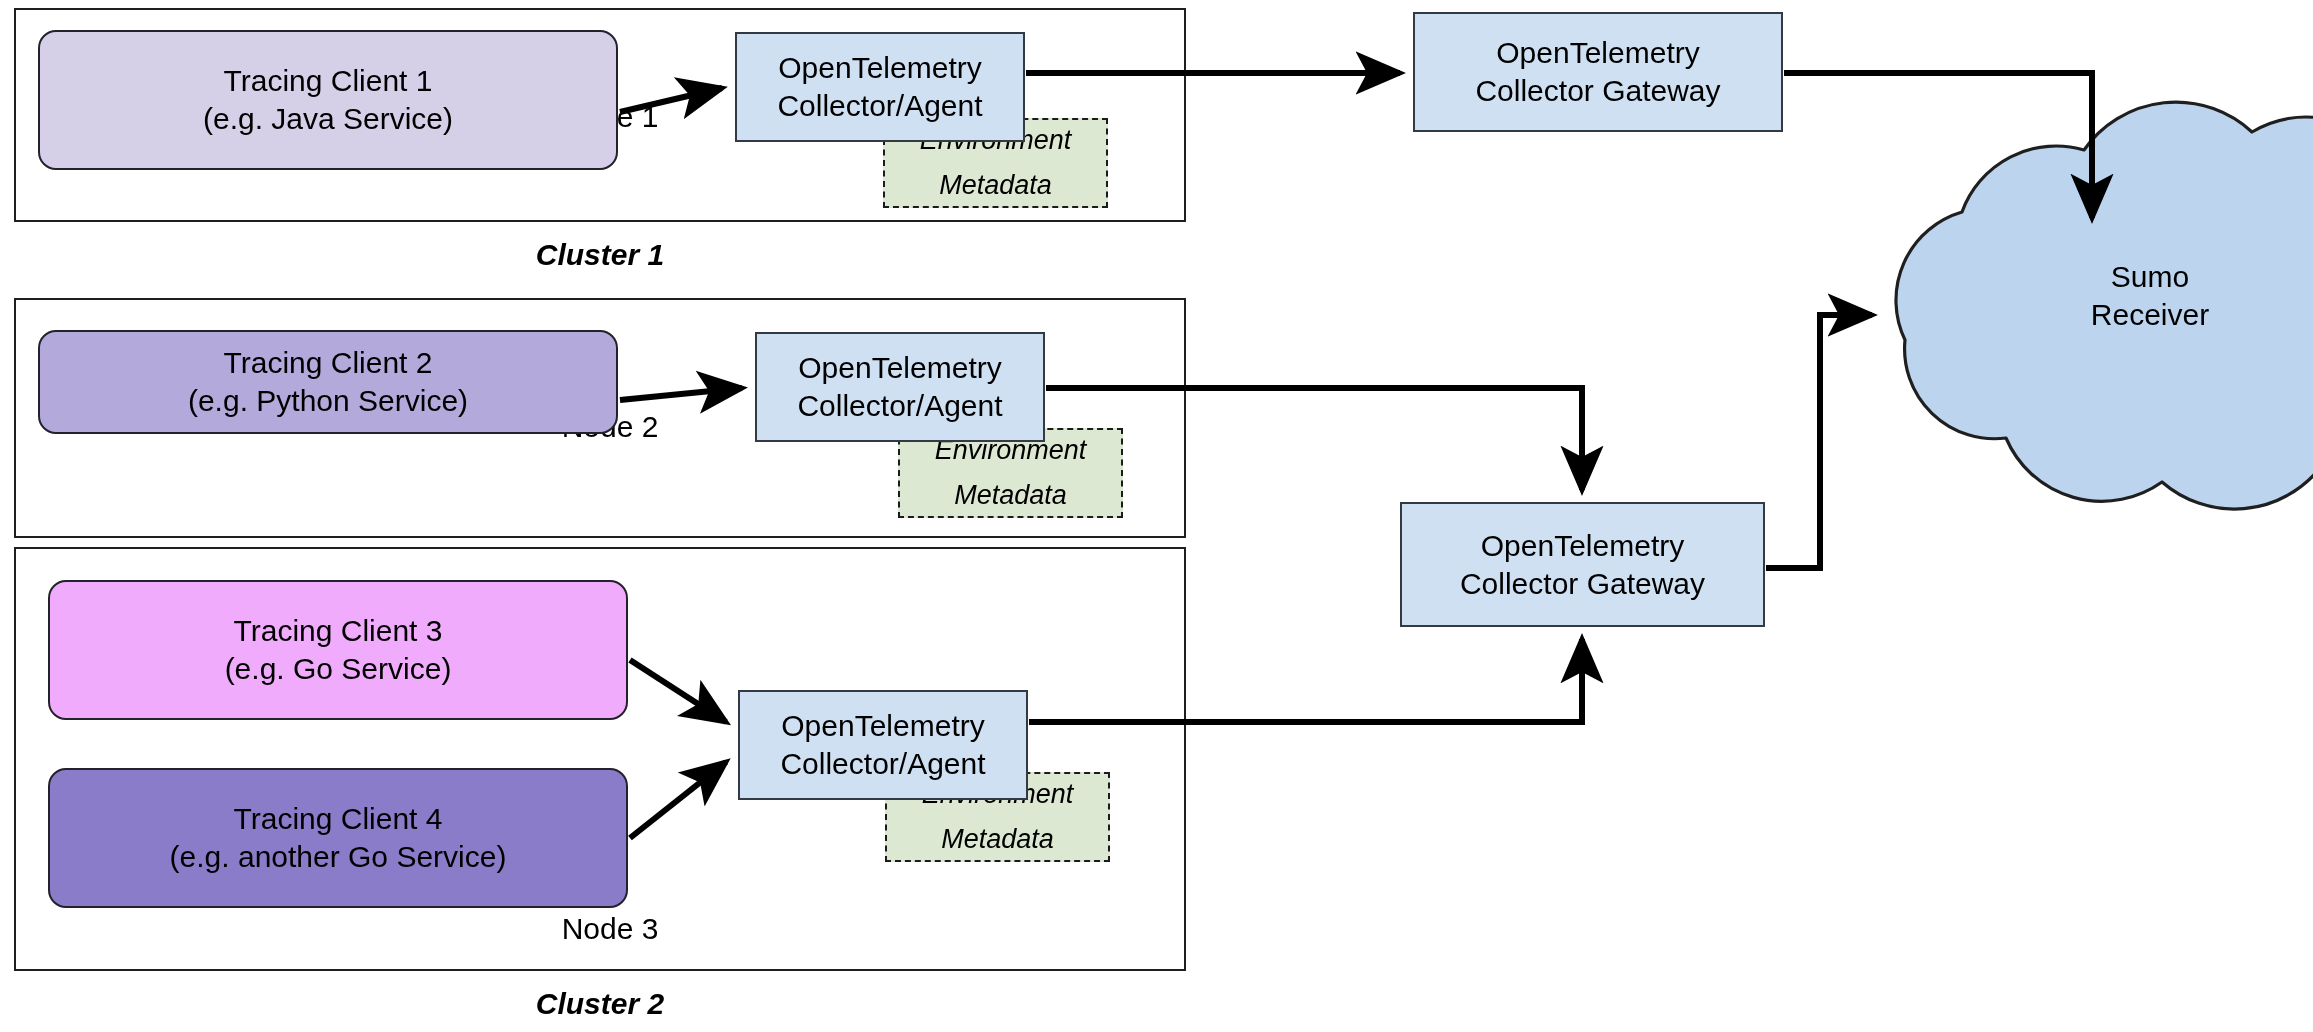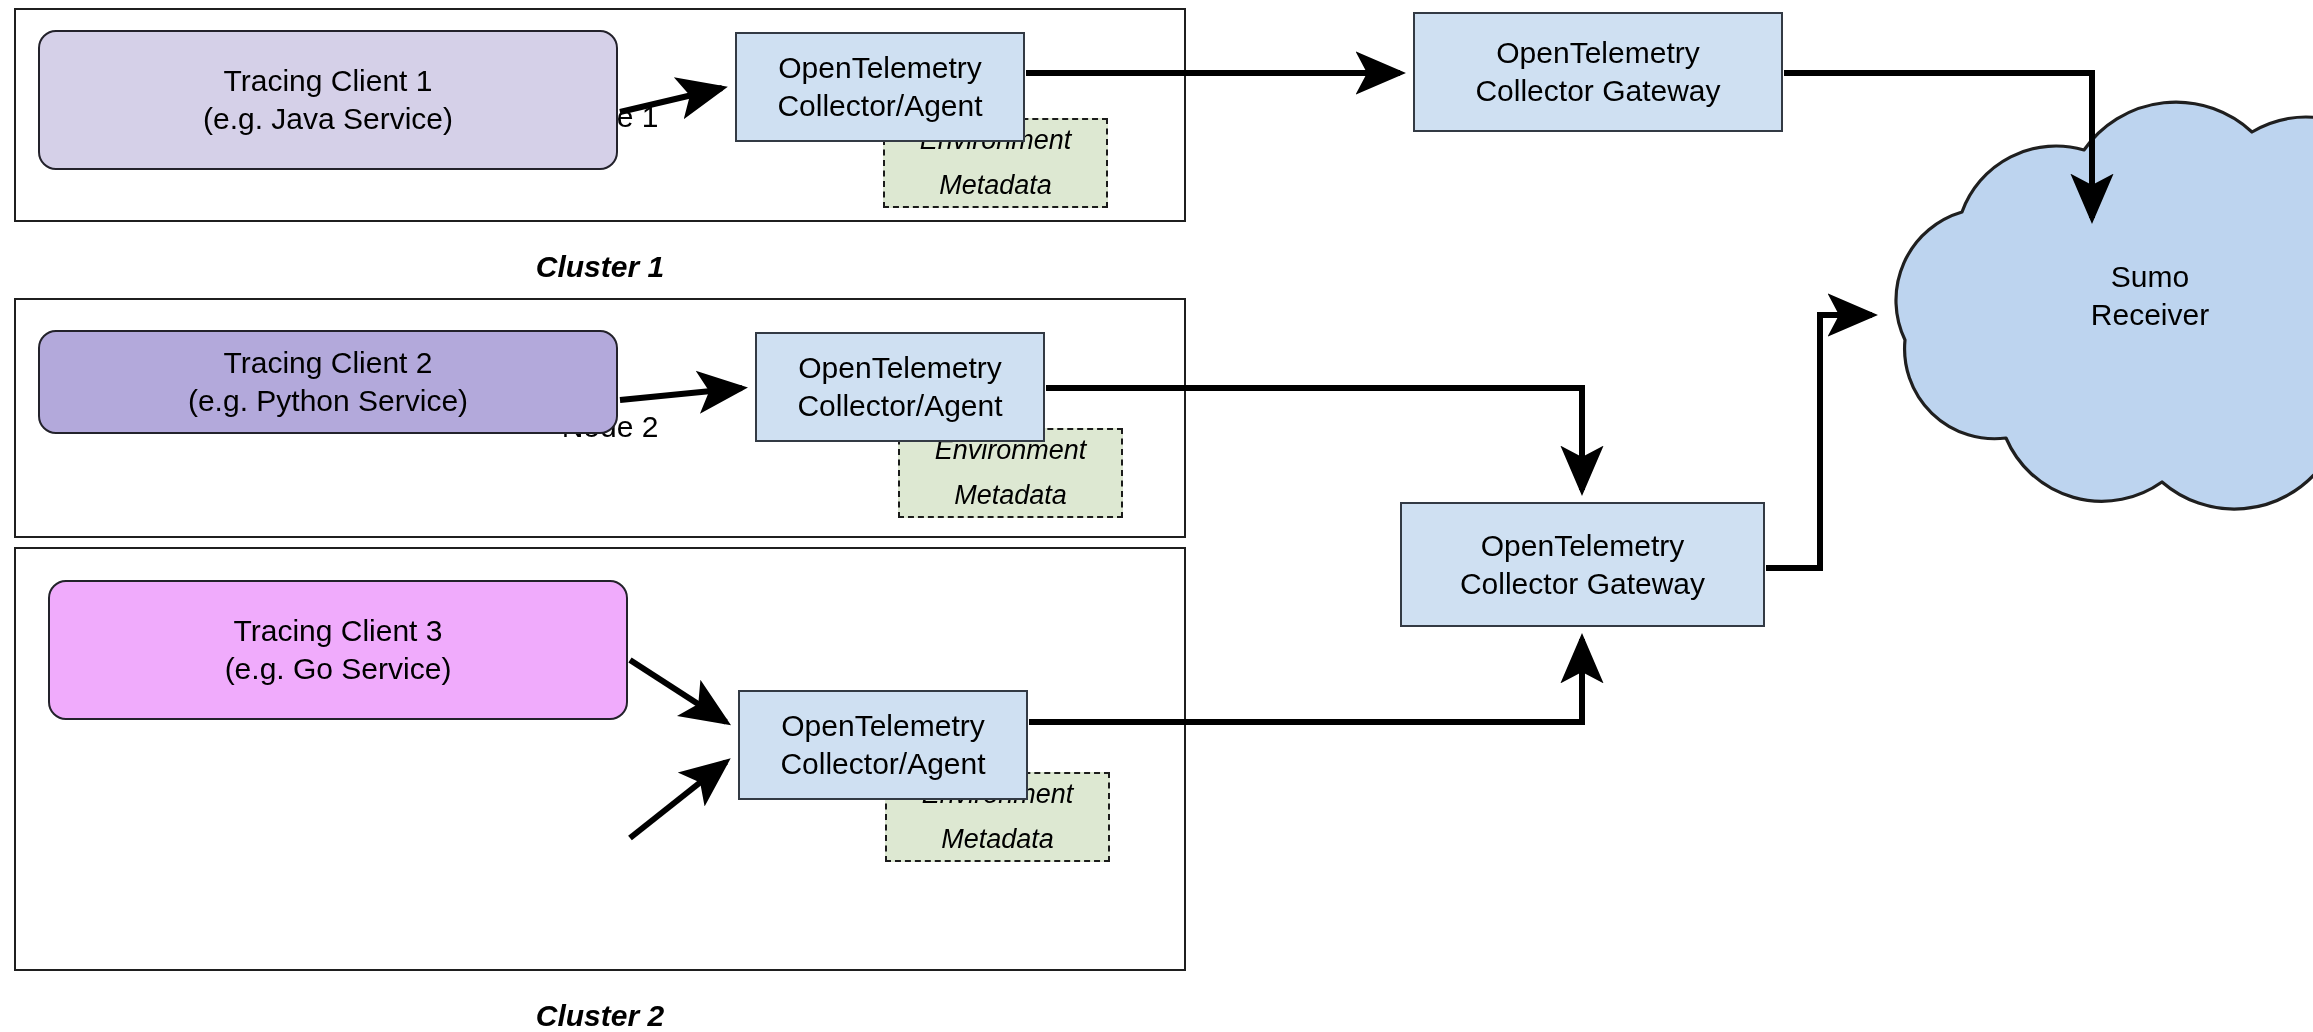--- a/index.html
+++ b/index.html
@@ -5,21 +5,21 @@
   html,body{margin:0;padding:0;background:#ffffff;}
   body{font-family:"Liberation Sans","DejaVu Sans",sans-serif;}
   #stage{position:relative;width:2313px;height:1032px;background:#ffffff;overflow:hidden;}
   svg.layer{position:absolute;left:0;top:0;width:2313px;height:1032px;pointer-events:none;}
 
   .node-box{
     position:absolute;border:2.5px solid #1f1f1f;background:#ffffff;box-sizing:border-box;
   }
   .cluster-label{
     position:absolute;font-weight:bold;font-style:italic;font-size:30px;color:#000;
-    text-align:center;white-space:nowrap;margin-top:12px;
+    text-align:center;white-space:nowrap;
   }
   .node-label{
     position:absolute;font-size:30px;color:#000;text-align:center;white-space:nowrap;
   }
   .client-box{
     position:absolute;border:2.5px solid #23222b;border-radius:18px;box-sizing:border-box;
     display:flex;align-items:center;justify-content:center;flex-direction:column;
     font-size:30px;color:#000;line-height:1.26;text-align:center;
   }
   .collector-box{
@@ -75,26 +75,31 @@
     <span class="ln1">Collector/Agent</span>
   </div>
 
   <div class="meta-box" style="left:898px;top:428px;width:225px;height:90px;">
     <span class="ln1">Environment</span>
     <span class="ln1">Metadata</span>
   </div>
 
   <div class="node-box" style="left:14px;top:547px;width:1172px;height:424px;"></div>
   <div class="cluster-label" style="left:14px;top:987px;width:1172px;">Cluster 2</div>
+  <div class="node-label" style="left:380px;top:912px;width:460px;">Node 3</div>
 
   <div class="client-box" style="left:48px;top:580px;width:580px;height:140px;background:#f0abfc;">
     <span class="ln1">Tracing Client 3</span>
     <span class="ln1">(e.g. Go Service)</span>
   </div>
 
+  <div class="client-box" style="left:48px;top:768px;width:580px;height:140px;background:#8a7cc8;">
+    <span class="ln1">Tracing Client 4</span>
+    <span class="ln1">(e.g. another Go Service)</span>
+  </div>
 
   <div class="collector-box" style="left:738px;top:690px;width:290px;height:110px;">
     <span class="ln1">OpenTelemetry</span>
     <span class="ln1">Collector/Agent</span>
   </div>
 
   <div class="meta-box" style="left:885px;top:772px;width:225px;height:90px;">
     <span class="ln1">Environment</span>
     <span class="ln1">Metadata</span>
   </div>

